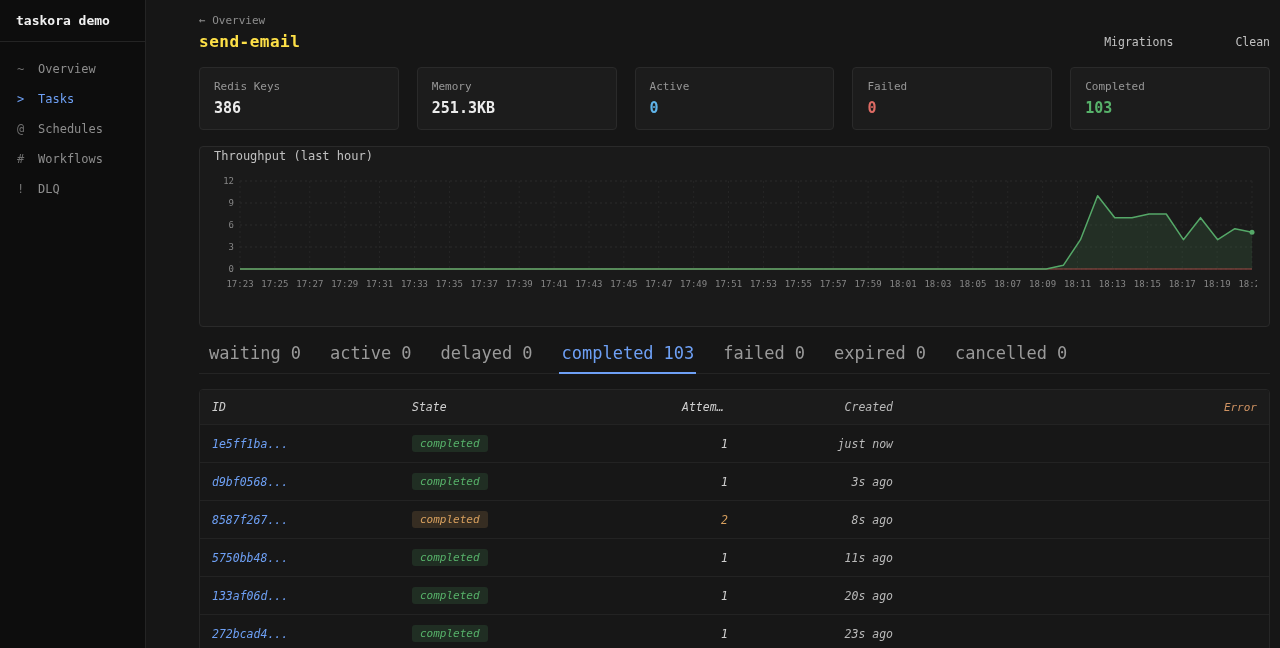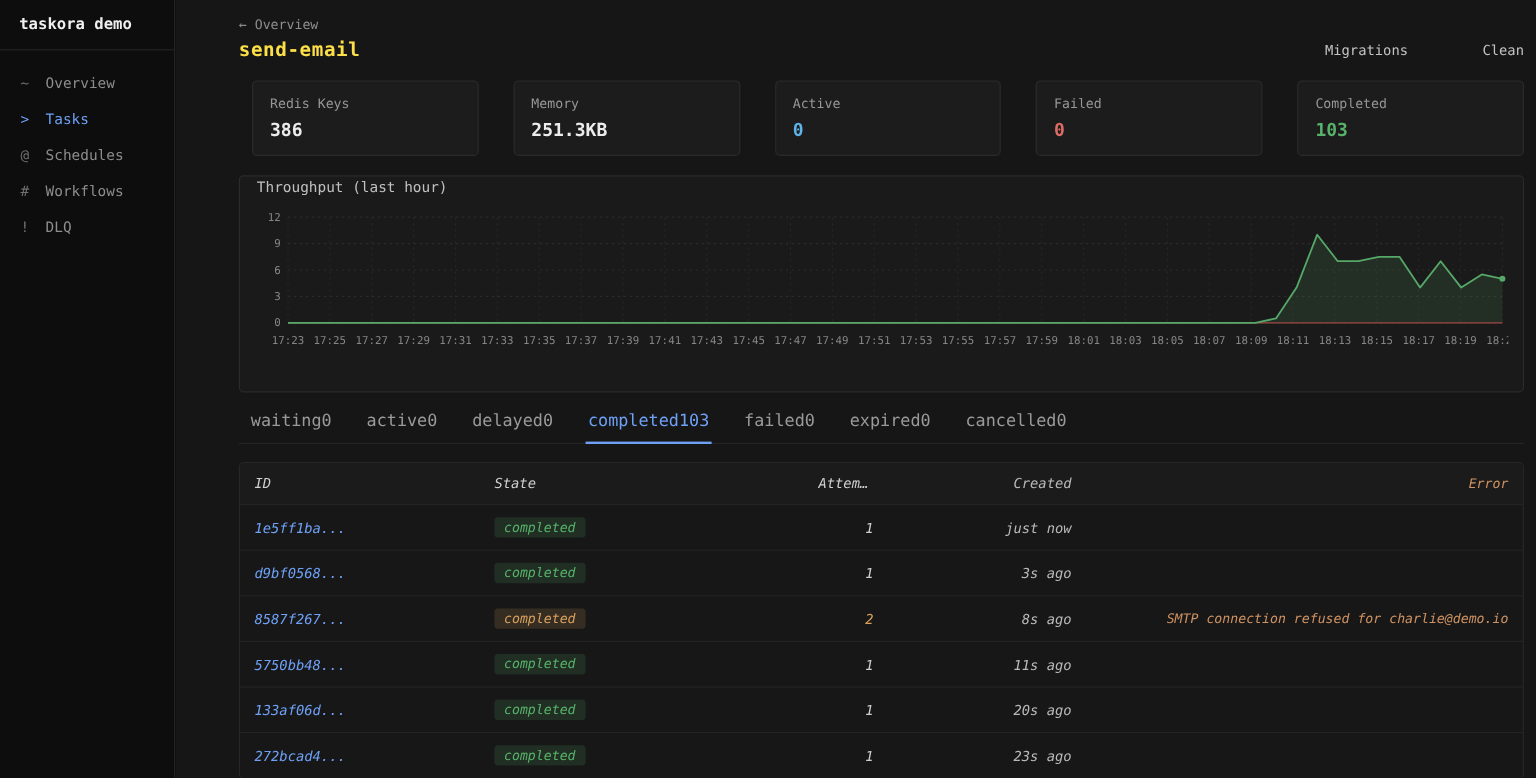--- a/index.html
+++ b/index.html
@@ -19,30 +19,30 @@
   .nav-item.active, .nav-item.active .nav-icon { color:#6ea0f5; }
   
   .main { margin-left:176px; padding:14px 10px 0 23px; }
   .back { font-size:11px; color:#8d8d8d; cursor:pointer; width:max-content; }
   .title-row { display:flex; justify-content:space-between; align-items:center; margin-top:5px; }
   .page-title { font-size:16px; font-weight:bold; color:#fde047; letter-spacing:0.5px; }
   .actions { display:flex; gap:30px; font-size:11.5px; color:#c2c2c2; }
   .action-link { cursor:pointer;padding-left:32px; }
   
   .stats { display:flex; gap:18px; margin-top:16px; }
-  .stat-card { flex:1; background:#1c1c1c; border:1px solid #2a2a2a; border-radius:4px; padding:12px 14px;margin-left:11px; }
+  .stat-card { flex:1; background:#1c1c1c; border:1px solid #2a2a2a; border-radius:4px; padding:12px 14px; }
   .stat-label { font-size:11px; color:#969696; }
   .stat-value { font-size:15px; font-weight:bold; margin-top:6px; color:#ececec; }
   
   .chart-panel { margin-top:16px; background:#1a1a1a; border:1px solid #2a2a2a; border-radius:4px; padding:2px 14px 8px; }
   .chart-title { font-size:12px; color:#c0c0c0; margin-bottom:10px; }
   svg text { font-family:"DejaVu Sans Mono", monospace; }
   
   .tabs { display:flex; gap:25px; margin-top:16px; border-bottom:1px solid #242424; padding:0 8px; }
-  .tab { display:flex; gap:0; padding:0 2px 9px; font-size:14px; color:#9a9a9a; cursor:pointer; border-bottom:2px solid transparent; margin-bottom:-1px; }
+  .tab { display:flex; gap:10px; padding:0 2px 9px; font-size:17px; color:#9a9a9a; cursor:pointer; border-bottom:2px solid transparent; margin-bottom:-1px; }
   .tab.active { color:#6ea0f5; border-bottom-color:#6ea0f5; }
   
   .table-wrap { margin-top:15px; border:1px solid #262626; border-radius:4px; overflow:hidden; background:#171717; }
   .trow { display:grid; grid-template-columns:200px 270px 70px 165px 1fr; align-items:center; border-top:1px solid #232323; }
   .trow.thead { border-top:none; background:#1b1b1b; color:#9a9a9a; font-size:11px; }
   .cell { padding:10px 12px; font-size:11.5px; color:#cfcfcf; white-space:nowrap; overflow:hidden; text-overflow:ellipsis;font-style:italic; }
   .c-attempt, .c-created, .c-error { text-align:right; }
   .c-created { color:#b9b9b9; }
   .id-link { color:#6ea0f5; cursor:pointer; }
   .badge { display:inline-block; padding:2px 8px; border-radius:3px; font-size:11px; background:rgba(87,178,106,0.15); color:#57b26a; }
@@ -244,21 +244,20 @@
           <div class="cell c-state"><span class="badge">completed</span></div>
           <div class="cell c-attempt">1</div>
           <div class="cell c-created">3s ago</div>
           <div class="cell c-error"></div>
         </div>
         <div class="trow">
           <div class="cell c-id"><span class="id-link">8587f267...</span></div>
           <div class="cell c-state"><span class="badge warn">completed</span></div>
           <div class="cell c-attempt warn">2</div>
           <div class="cell c-created">8s ago</div>
-          <div class="cell c-error">SMTP connection refused for charlie@demo.io</div>
         </div>
         <div class="trow">
           <div class="cell c-id"><span class="id-link">5750bb48...</span></div>
           <div class="cell c-state"><span class="badge">completed</span></div>
           <div class="cell c-attempt">1</div>
           <div class="cell c-created">11s ago</div>
           <div class="cell c-error"></div>
         </div>
         <div class="trow">
           <div class="cell c-id"><span class="id-link">133af06d...</span></div>

